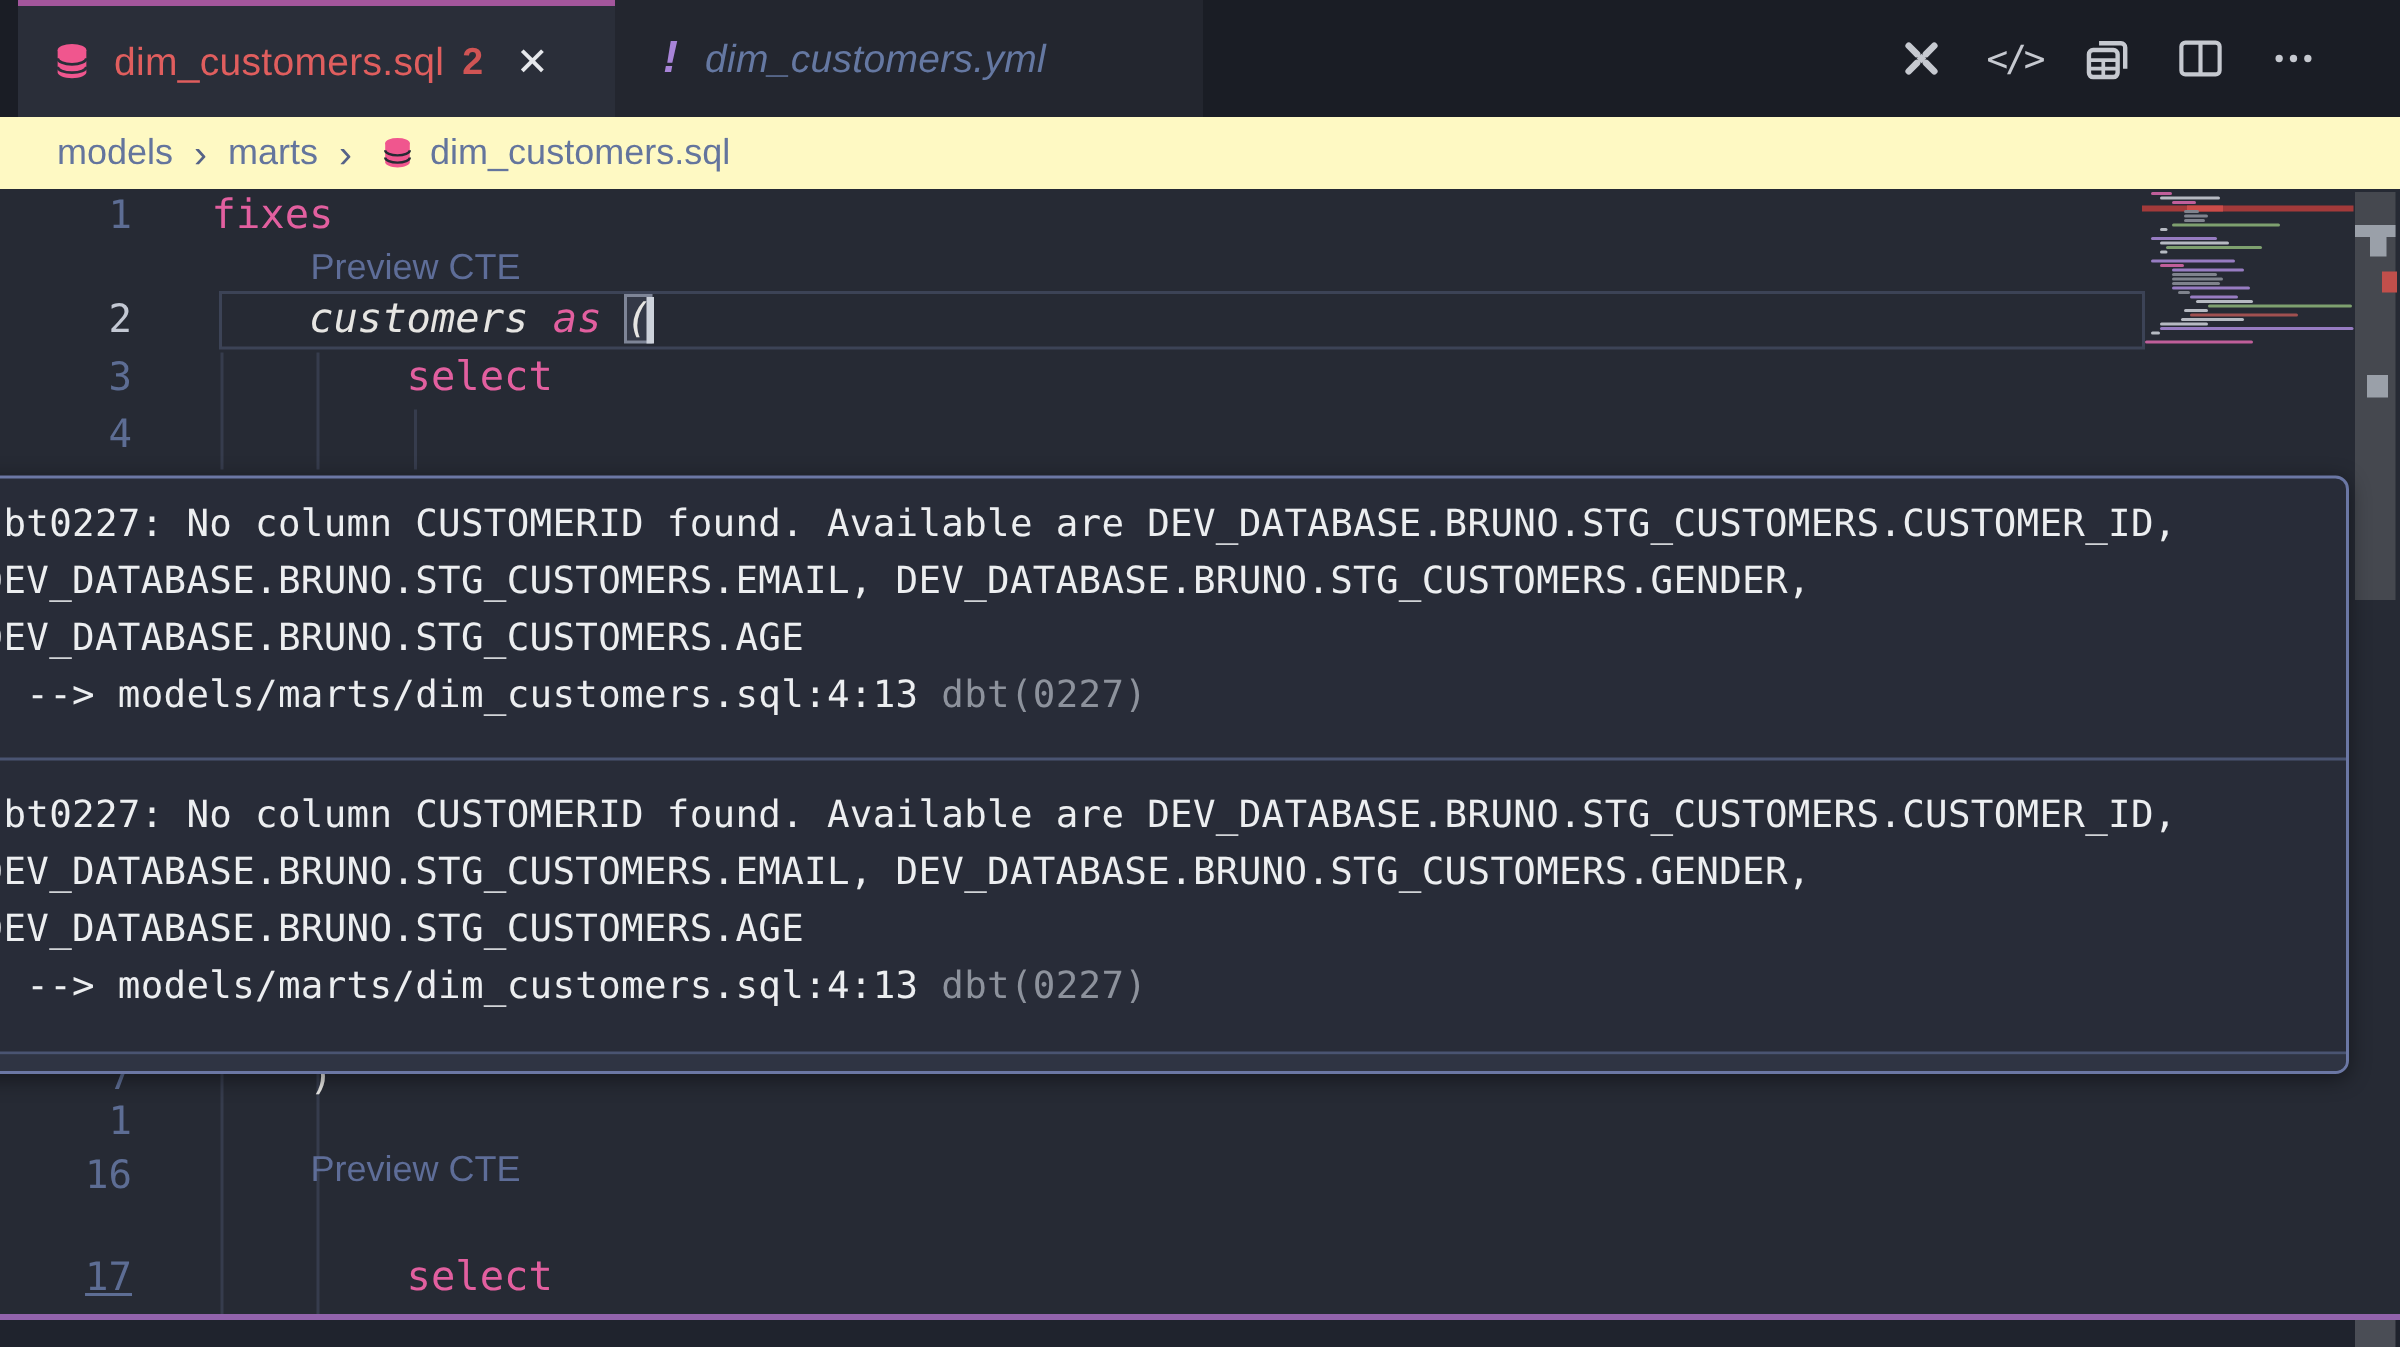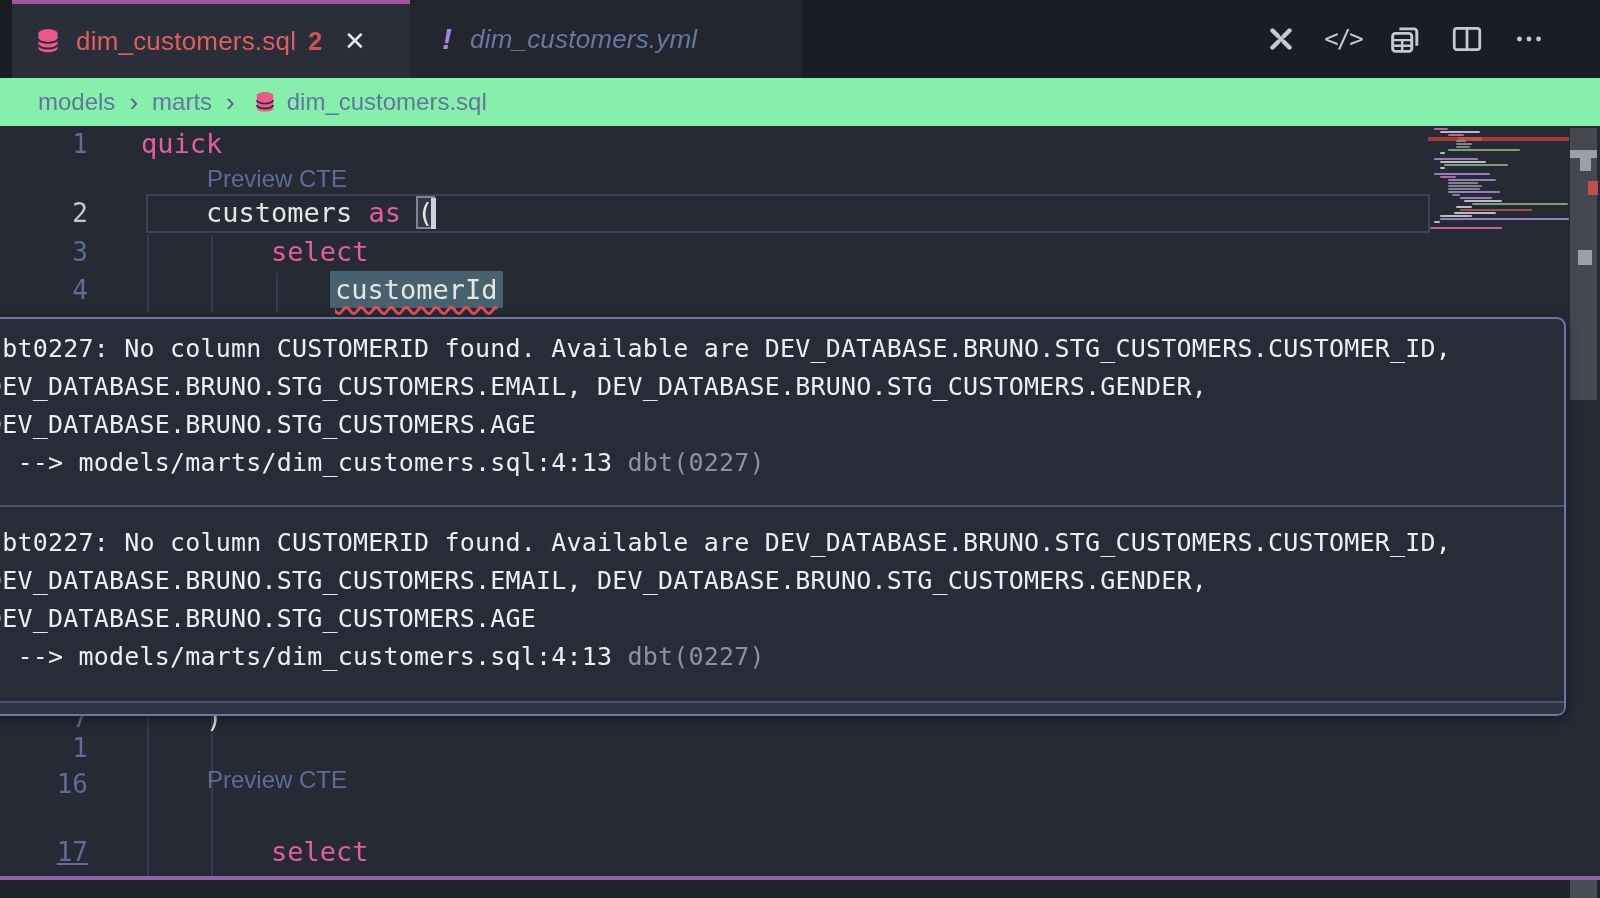--- a/index.html
+++ b/index.html
@@ -16,21 +16,21 @@
   .tab-label.err{color:#e05e5e;margin-left:14px;}
   .tab-label.italic{font-style:italic;color:#6578a2;margin-left:18px;}
   .tab-badge{color:#d05454;font-weight:700;font-size:25px;margin-left:12px;}
   .tab-close{color:#e6e8ec;font-size:26px;margin-left:18px;padding:2px 4px;}
   .excl{color:#a884d8;font-weight:700;font-size:30px;font-style:italic;}
   .actions{position:absolute;right:52px;top:0;height:78px;display:flex;align-items:center;gap:24px;}
   .aicon{width:38px;height:38px;display:flex;align-items:center;justify-content:center;color:#c6c9d0;cursor:pointer;}
   .aicon .codetxt{font-family:"DejaVu Sans Mono",monospace;font-size:24px;color:#c6c9d0;letter-spacing:-2px;}
 
   
-  .breadcrumb{position:absolute;left:0;top:78px;width:1600px;height:48px;background:#86efac;
+  .breadcrumb{position:absolute;left:0;top:78px;width:1600px;height:48px;background:#fef9c3;
               display:flex;align-items:center;padding-left:38px;font-size:24px;color:#64759d;}
   .breadcrumb .sep{margin:0 14px;font-size:26px;color:#566388;}
   .breadcrumb .bc-file{margin-left:10px;}
   .bc-item{cursor:pointer;}
 
   
   .editor{position:absolute;left:0;top:0;width:1600px;height:876px;z-index:5;}
   .lnum{position:absolute;left:0;width:88px;text-align:right;
         font-family:"DejaVu Sans Mono",monospace;font-size:26px;line-height:38px;color:#5d6d94;}
   .lnum.cur{color:#c3c8d3;}
@@ -82,30 +82,29 @@
 
 <div class="screen">
 
   <div class="editor" id="editor">
       <div class="guide" style="left:147px;top:235px;height:78px;"></div>
       <div class="guide" style="left:211px;top:235px;height:78px;"></div>
       <div class="guide" style="left:276px;top:273px;height:40px;"></div>
       <div class="guide" style="left:147px;top:699px;height:178px;"></div>
       <div class="guide" style="left:211px;top:699px;height:178px;"></div>
       <div class="lnum" style="top:125px;">1</div>
-      <div class="crow" style="left:141px;top:125px;"><span class="tok-kw">quick</span></div>
+      <div class="crow" style="left:141px;top:125px;"><span class="tok-kw">fixes</span></div>
       <div class="lens" style="left:207px;top:162px;">Preview CTE</div>
       <div class="curline" style="top:194px;"></div>
       <div class="lnum cur" style="top:194px;">2</div>
-      <div class="crow" style="left:206px;top:194px;"><span class="tok-id">customers</span><span class="tok-id"> </span><span class="tok-kw">as</span><span class="tok-id"> </span><span class="tok-bracket">(</span></div>
+      <div class="crow" style="left:206px;top:194px;font-style:italic;"><span class="tok-id">customers</span><span class="tok-id"> </span><span class="tok-kw">as</span><span class="tok-id"> </span><span class="tok-bracket">(</span></div>
       <div class="cursor" style="left:431px;top:198px;"></div>
       <div class="lnum" style="top:233px;">3</div>
       <div class="crow" style="left:271px;top:233px;"><span class="tok-kw">select</span></div>
       <div class="lnum" style="top:271px;">4</div>
-      <div class="crow" style="left:335px;top:271px;"><span class="tok-hl">customerId</span></div>
       <div class="lnum" style="top:699px;">7</div>
       <div class="crow" style="left:206px;top:699px;"><span class="tok-id">)</span></div>
       <div class="lnum" style="top:729px;">1</div>
       <div class="crow" style="left:206px;top:729px;"></div>
       <div class="lens" style="left:207px;top:763px;">Preview CTE</div>
       <div class="lnum" style="top:765px;">16</div>
       <div class="lnum" style="top:833px;text-decoration:underline;">17</div>
       <div class="crow" style="left:271px;top:833px;"><span class="tok-kw">select</span></div>
     </div>
 

